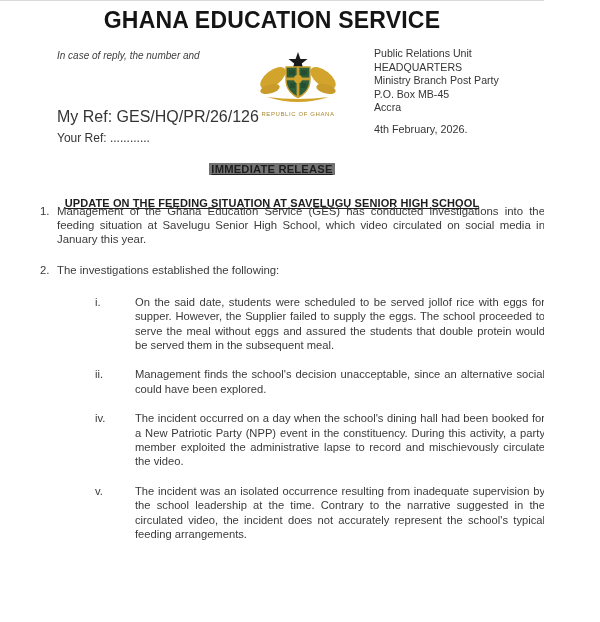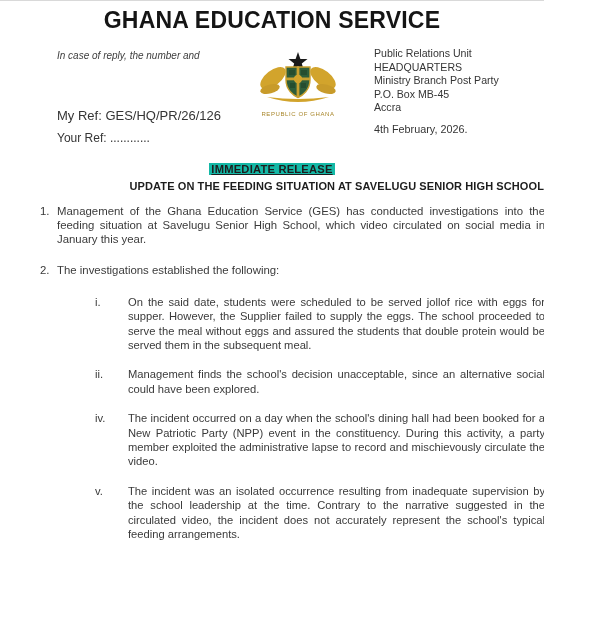--- a/index.html
+++ b/index.html
@@ -16,58 +16,58 @@
   .title{
     position:absolute;top:6px;left:0;width:100%;
     text-align:center;
     font-size:23px;font-weight:700;color:#151515;
     letter-spacing:0.2px;
   }
   .reply-note{
     position:absolute;left:57px;top:49px;
     font-style:italic;font-size:10px;line-height:12px;color:#3d3d3d;
   }
-  .my-ref{position:absolute;left:57px;top:107px;font-size:13px;color:#353535;}
+  .my-ref{position:absolute;left:57px;top:107px;font-size:16px;color:#353535;}
   .your-ref{position:absolute;left:57px;top:130px;font-size:12px;color:#353535;}
   .emblem-wrap{position:absolute;left:249px;top:50px;width:98px;text-align:center;}
   .emblem-caption{
     font-size:6px;letter-spacing:0.6px;color:#a8862a;margin-top:1px;
     white-space:nowrap;
   }
   .address{
     position:absolute;left:374px;top:46px;
     font-size:10.6px;line-height:13.6px;color:#353535;
   }
   .date-line{position:absolute;left:374px;top:122px;font-size:10.8px;color:#353535;}
 
   .headings{position:absolute;top:158px;left:0;width:100%;text-align:center;}
   .release-tag{
     display:inline-block;
-    background:#14b8a6;
+    background:#737373;
     font-weight:700;font-size:11.2px;color:#1d1d1d;
     text-decoration:underline;
     padding:0 2px;
     letter-spacing:0.2px;
   }
   .subject{
-    margin-top:3px;
+    margin-top:20px;
     font-weight:700;font-size:11px;color:#1d1d1d;
+    text-decoration:underline;
     letter-spacing:0.1px;
-    text-align:right;
   }
 
   .body-text{position:absolute;top:203px;left:40px;width:505px;}
   .para{display:flex;margin-bottom:16px;font-size:11.4px;line-height:14.2px;color:#3a3a3a;}
   .para .num{width:17px;flex:0 0 17px;}
   .para .ptext{flex:1;text-align:justify;}
 
   .findings{margin-left:55px;margin-top:18px;}
   .finding{display:flex;margin-bottom:15px;font-size:11.2px;line-height:14.4px;color:#3a3a3a;}
   .finding .numeral{width:33px;flex:0 0 33px;}
-  .finding .ftext{flex:1;text-align:justify;}
+  .finding .ftext{flex:1;text-align:justify;margin-left:7px;}
 </style>
 </head>
 <body>
 
 <div class="doc">
 
   <div class="title">GHANA EDUCATION SERVICE</div>
 
   <div class="reply-note">
     <div>In case of reply, the number and</div>

